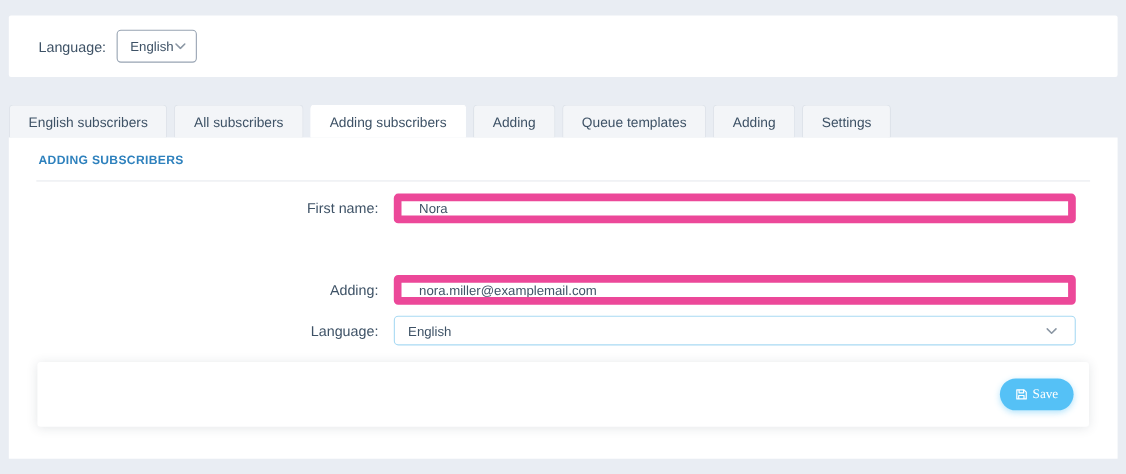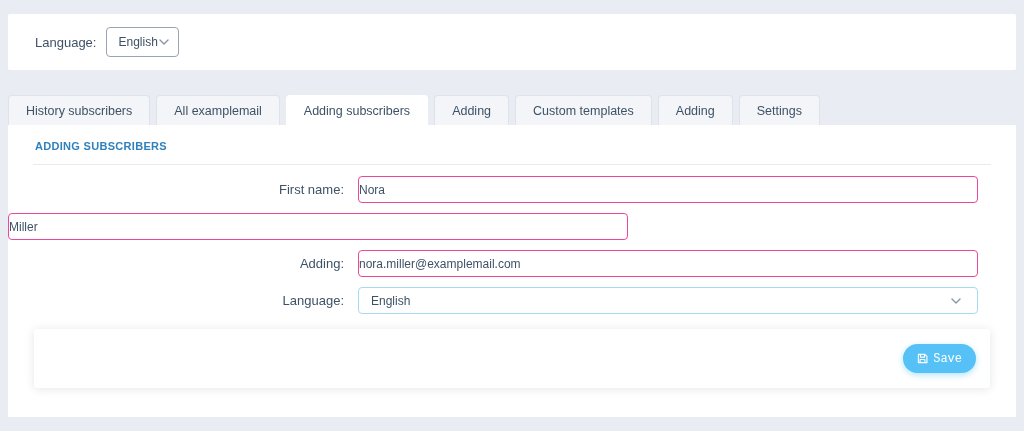--- a/index.html
+++ b/index.html
@@ -87,23 +87,23 @@
   }
   .flabel {
     width: 350px;
     text-align: right;
     padding-right: 14px;
     font-size: 13px;
   }
   .finput {
     width: 620px;
     height: 27px;
-    border: 1px solid #ec4899;
+    border: 7px solid #ec4899;
     border-radius: 4px;
-    padding: 0 0;
+    padding: 0 16px;
     font-size: 12px;
     color: #3e5266;
     font-family: "Liberation Sans", sans-serif;
     outline: none;
     background: #fff;
   }
   .select-box {
     width: 620px;
     height: 27px;
     border: 1px solid #a9daf3;
@@ -130,21 +130,21 @@
     padding-right: 14px;
   }
   .save-btn {
     height: 29px;
     padding: 0 14px;
     border: none;
     border-radius: 15px;
     background: #55c1f6;
     color: #ffffff;
     font-size: 12px;
-    font-family: Liberation Mono, monospace;
+    font-family: Liberation Serif, serif;
     display: flex;
     align-items: center;
     gap: 5px;
     cursor: pointer;
     box-shadow: 0 2px 6px rgba(85, 193, 246, 0.45);
   }
 
   .chev { flex-shrink: 0; }
 </style>
 </head>
@@ -154,40 +154,39 @@
   <span class="label">Language:</span>
   <div class="dropdown">
     <span>English</span>
     <svg class="chev" width="10" height="6" viewBox="0 0 10 6">
         <path d="M1 1l4 4 4-4" stroke="#8a96a3" stroke-width="1.4" fill="none" stroke-linecap="round" stroke-linejoin="round"></path>
       </svg>
   </div>
 </div>
 
 <div class="tabbar">
-  <div class="tab">History subscribers</div>
-  <div class="tab">All examplemail</div>
+  <div class="tab">English subscribers</div>
+  <div class="tab">All subscribers</div>
   <div class="tab active">Adding subscribers</div>
   <div class="tab">Adding</div>
-  <div class="tab">Custom templates</div>
+  <div class="tab">Queue templates</div>
   <div class="tab">Adding</div>
   <div class="tab">Settings</div>
 </div>
 
 <div class="panel">
   <div class="heading">ADDING SUBSCRIBERS</div>
   <div class="divider"></div>
 
   <div class="form">
     <div class="row">
       <label class="flabel">First name:</label>
       <input class="finput" type="text" value="Nora" style="">
     </div>
     <div class="row">
-      <input class="finput" type="text" value="Miller" style="">
     </div>
     <div class="row">
       <label class="flabel">Adding:</label>
       <input class="finput" type="text" value="nora.miller@examplemail.com" style="">
     </div>
     <div class="row">
       <label class="flabel">Language:</label>
       <div class="select-box">
         <span>English</span>
         <svg class="chev" width="10" height="6" viewBox="0 0 10 6">

